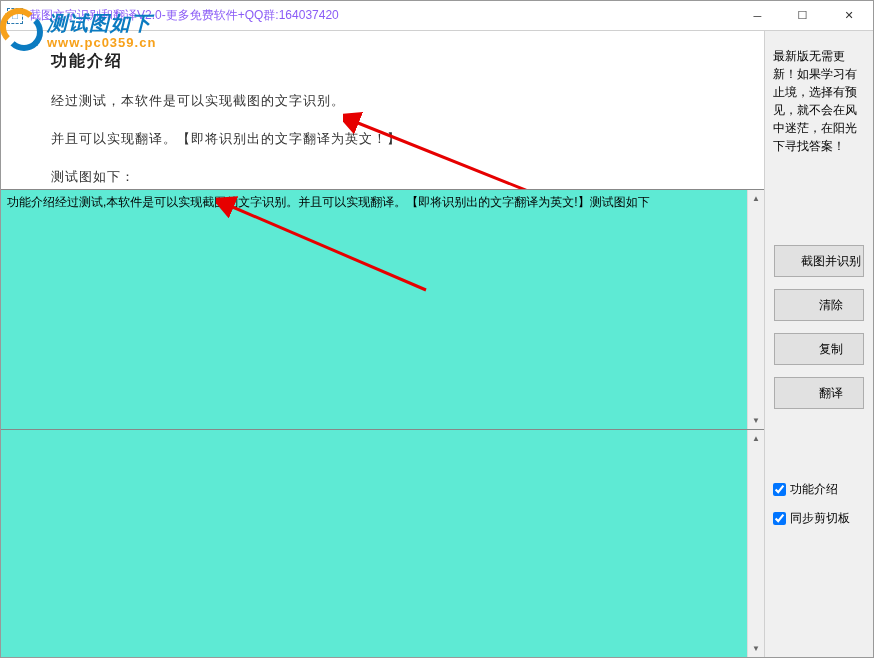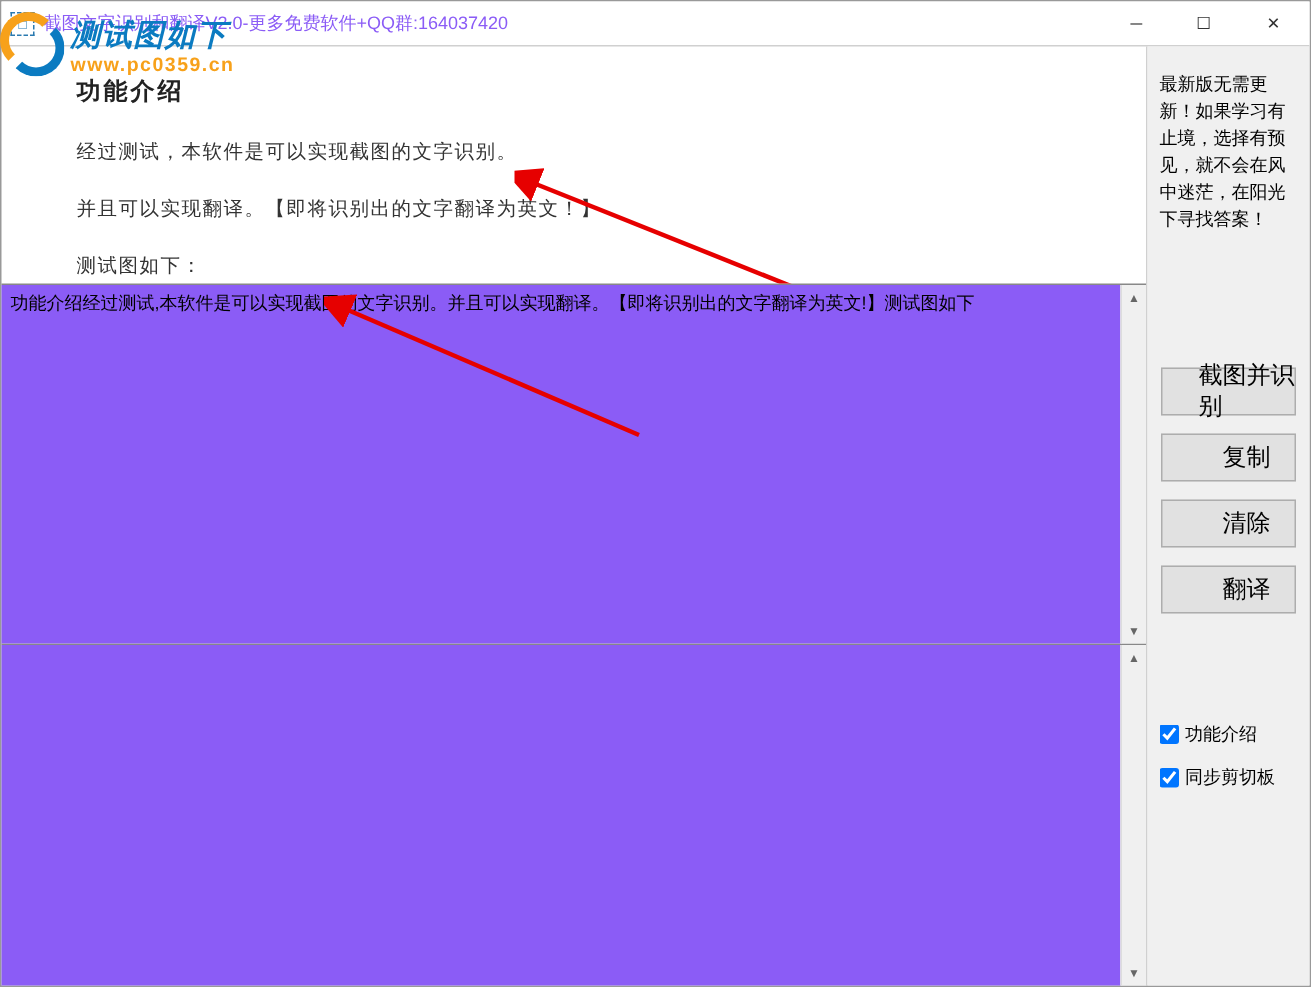--- a/index.html
+++ b/index.html
@@ -104,21 +104,21 @@
       position: relative;
       display: flex;
     }
     .text-content {
       flex: 1;
       padding: 4px 6px;
       font-size: 12px;
       color: #000;
       font-family: SimSun, sans-serif;
       line-height: 1.4;
-      background: #8b5cf6;
+      background: #5eead4;
       overflow-y: auto;
     }
     .scrollbar-v {
       width: 17px;
       background: #f0f0f0;
       border-left: 1px solid #ddd;
       position: relative;
     }
     .scroll-arrow {
       width: 100%;
@@ -139,21 +139,21 @@
     }
     .side-btn {
       width: 90px;
       height: 32px;
       margin: 6px auto;
       background: #e1e1e1;
       border: 1px solid #adadad;
       display: flex;
       align-items: center;
       justify-content: center;
-      font-size: 16px;
+      font-size: 12px;
       color: #000;
       cursor: pointer;
       padding-left: 24px;
     }
     .info-text {
       font-size: 12px;
       color: #000;
       line-height: 1.5;
       padding: 0px 0px 4px;
       font-family: SimSun, sans-serif;
@@ -260,22 +260,22 @@
           <div class="scroll-arrow down">▼</div>
         </div>
       </div>
 
     </div>
 
     <div class="right-area">
       <div class="info-text">最新版无需更新！如果学习有止境，选择有预见，就不会在风中迷茫，在阳光下寻找答案！</div>
       <div style="height:80px;"></div>
       <div class="side-btn">截图并识别</div>
+      <div class="side-btn">清除</div>
       <div class="side-btn">复制</div>
-      <div class="side-btn">清除</div>
       <div class="side-btn">翻译</div>
       <div class="spacer"></div>
       <div class="checkbox-row">
         <input type="checkbox" checked="" style="">
         <span>功能介绍</span>
       </div>
       <div class="checkbox-row">
         <input type="checkbox" checked="" style="">
         <span>同步剪切板</span>
       </div>

